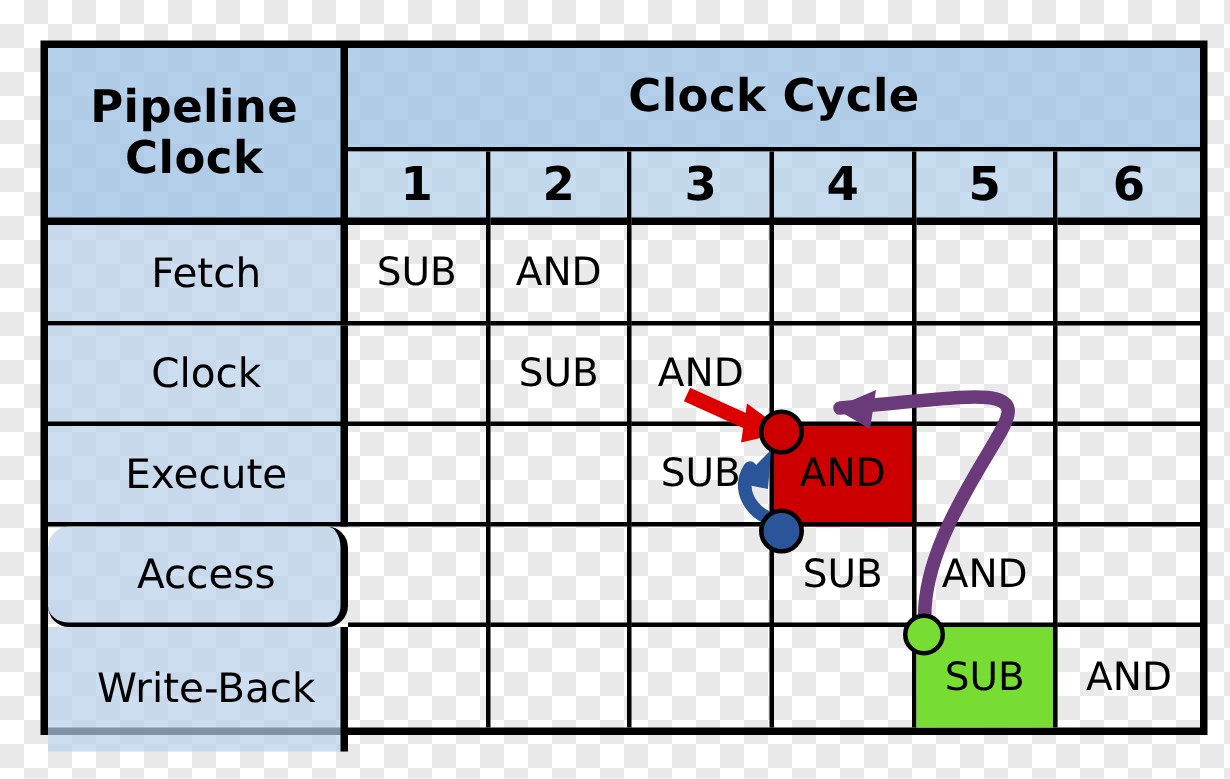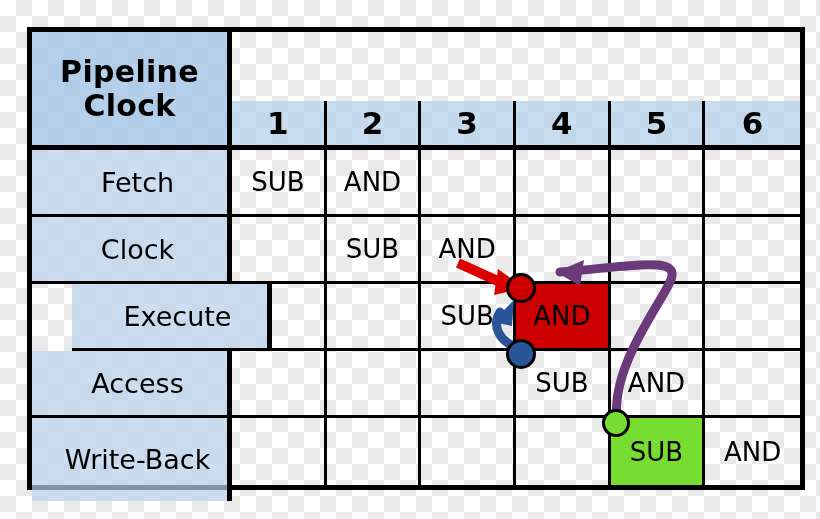--- a/index.html
+++ b/index.html
@@ -58,48 +58,49 @@
 <div id="stage">
 
   <div class="tbl">
     <div class="grid" id="grid">
         <div class="cell hdr t-title b-r-thick b-b-thick" style="left: 0px; top: 0px; width: 200px; height: 118px;">
           <div>
             <span>Pipeline</span>
             <span>Clock</span>
           </div>
         </div>
+        <div class="cell hdr t-title b-b" style="left: 200px; top: 0px; width: 568px; height: 69px;">Clock Cycle</div>
         <div class="cell hdr-sub t-num b-b-thick b-r" style="left: 200px; top: 69px; width: 94.6667px; height: 49px;">1</div>
         <div class="cell hdr-sub t-num b-b-thick b-r" style="left: 294.667px; top: 69px; width: 94.6667px; height: 49px;">2</div>
         <div class="cell hdr-sub t-num b-b-thick b-r" style="left: 389.333px; top: 69px; width: 94.6667px; height: 49px;">3</div>
         <div class="cell hdr-sub t-num b-b-thick b-r" style="left: 484px; top: 69px; width: 94.6667px; height: 49px;">4</div>
         <div class="cell hdr-sub t-num b-b-thick b-r" style="left: 578.667px; top: 69px; width: 94.6667px; height: 49px;">5</div>
         <div class="cell hdr-sub t-num b-b-thick " style="left: 673.333px; top: 69px; width: 94.6667px; height: 49px;">6</div>
         <div class="cell stage-cell t-stage b-r-thick b-b" style="left: 0px; top: 118px; width: 200px; height: 67px;">Fetch</div>
         <div class="cell body-cell t-op b-r b-b" style="left: 200px; top: 118px; width: 94.6667px; height: 67px;">SUB</div>
         <div class="cell body-cell t-op b-r b-b" style="left: 294.667px; top: 118px; width: 94.6667px; height: 67px;">AND</div>
         <div class="cell body-cell t-op b-r b-b" style="left: 389.333px; top: 118px; width: 94.6667px; height: 67px;"></div>
         <div class="cell body-cell t-op b-r b-b" style="left: 484px; top: 118px; width: 94.6667px; height: 67px;"></div>
         <div class="cell body-cell t-op b-r b-b" style="left: 578.667px; top: 118px; width: 94.6667px; height: 67px;"></div>
         <div class="cell body-cell t-op  b-b" style="left: 673.333px; top: 118px; width: 94.6667px; height: 67px;"></div>
         <div class="cell stage-cell t-stage b-r-thick b-b" style="left: 0px; top: 185px; width: 200px; height: 67px;">Clock</div>
         <div class="cell body-cell t-op b-r b-b" style="left: 200px; top: 185px; width: 94.6667px; height: 67px;"></div>
         <div class="cell body-cell t-op b-r b-b" style="left: 294.667px; top: 185px; width: 94.6667px; height: 67px;">SUB</div>
         <div class="cell body-cell t-op b-r b-b" style="left: 389.333px; top: 185px; width: 94.6667px; height: 67px;">AND</div>
         <div class="cell body-cell t-op b-r b-b" style="left: 484px; top: 185px; width: 94.6667px; height: 67px;"></div>
         <div class="cell body-cell t-op b-r b-b" style="left: 578.667px; top: 185px; width: 94.6667px; height: 67px;"></div>
         <div class="cell body-cell t-op  b-b" style="left: 673.333px; top: 185px; width: 94.6667px; height: 67px;"></div>
-        <div class="cell stage-cell t-stage b-r-thick b-b" style="left: 0px; top: 252px; width: 200px; height: 67px; margin-left: 40px;">Execute</div>
+        <div class="cell stage-cell t-stage b-r-thick b-b" style="left: 0px; top: 252px; width: 200px; height: 67px;">Execute</div>
         <div class="cell body-cell t-op b-r b-b" style="left: 200px; top: 252px; width: 94.6667px; height: 67px;"></div>
         <div class="cell body-cell t-op b-r b-b" style="left: 294.667px; top: 252px; width: 94.6667px; height: 67px;"></div>
         <div class="cell body-cell t-op b-r b-b" style="left: 389.333px; top: 252px; width: 94.6667px; height: 67px;">SUB</div>
         <div class="cell body-cell t-op b-r b-b red-fill" style="left: 484px; top: 252px; width: 94.6667px; height: 67px;">AND</div>
         <div class="cell body-cell t-op b-r b-b" style="left: 578.667px; top: 252px; width: 94.6667px; height: 67px;"></div>
         <div class="cell body-cell t-op  b-b" style="left: 673.333px; top: 252px; width: 94.6667px; height: 67px;"></div>
-        <div class="cell stage-cell t-stage b-r-thick b-b" style="left: 0px; top: 319px; width: 200px; height: 67px;">Access</div>
+        <div class="cell stage-cell t-stage b-r-thick b-b" style="left: 0px; top: 319px; width: 200px; height: 67px; border-radius: 14px;">Access</div>
         <div class="cell body-cell t-op b-r b-b" style="left: 200px; top: 319px; width: 94.6667px; height: 67px;"></div>
         <div class="cell body-cell t-op b-r b-b" style="left: 294.667px; top: 319px; width: 94.6667px; height: 67px;"></div>
         <div class="cell body-cell t-op b-r b-b" style="left: 389.333px; top: 319px; width: 94.6667px; height: 67px;"></div>
         <div class="cell body-cell t-op b-r b-b" style="left: 484px; top: 319px; width: 94.6667px; height: 67px;">SUB</div>
         <div class="cell body-cell t-op b-r b-b" style="left: 578.667px; top: 319px; width: 94.6667px; height: 67px;">AND</div>
         <div class="cell body-cell t-op  b-b" style="left: 673.333px; top: 319px; width: 94.6667px; height: 67px;"></div>
         <div class="cell stage-cell t-stage b-r-thick " style="left: 0px; top: 386px; width: 200px; height: 83px;">Write-Back</div>
         <div class="cell body-cell t-op b-r " style="left: 200px; top: 386px; width: 94.6667px; height: 67px;"></div>
         <div class="cell body-cell t-op b-r " style="left: 294.667px; top: 386px; width: 94.6667px; height: 67px;"></div>
         <div class="cell body-cell t-op b-r " style="left: 389.333px; top: 386px; width: 94.6667px; height: 67px;"></div>

